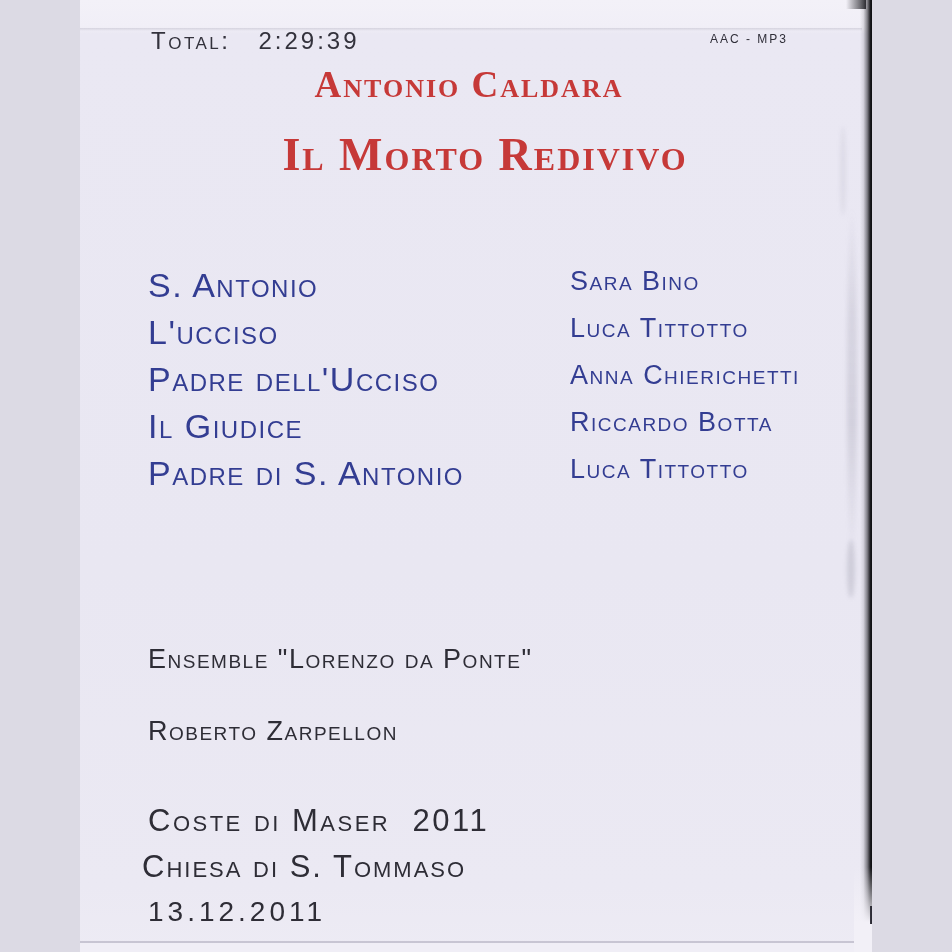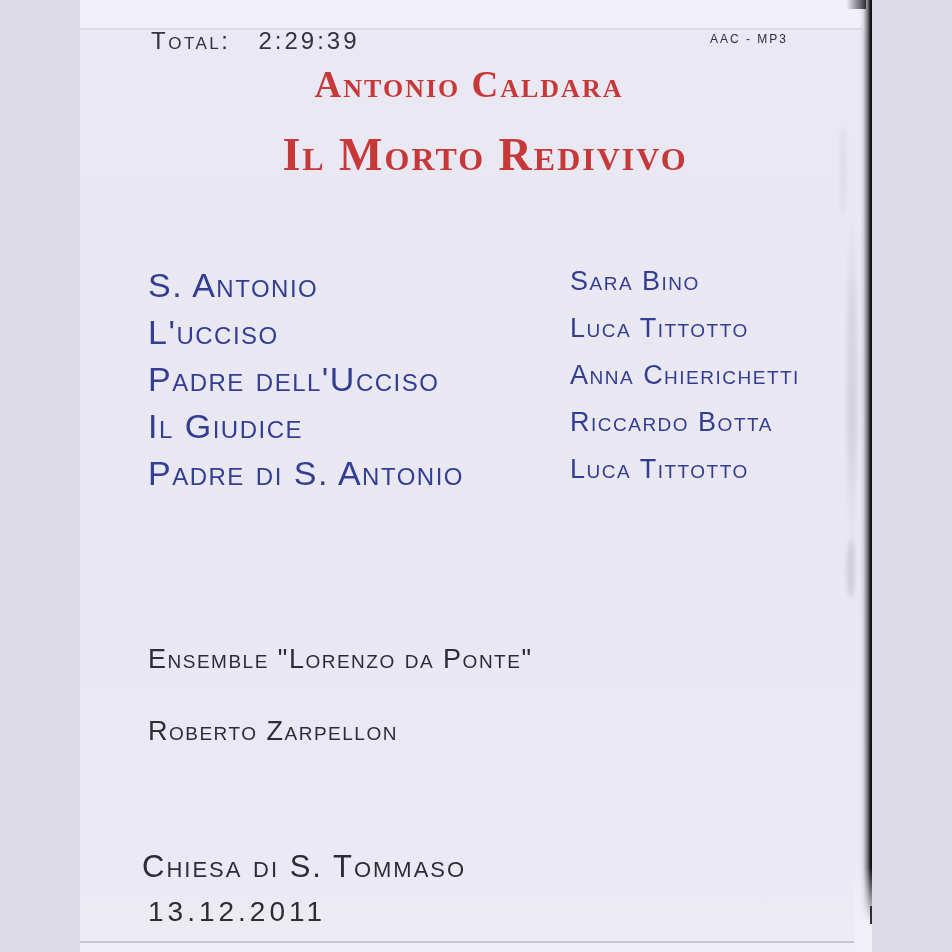--- a/index.html
+++ b/index.html
@@ -92,18 +92,19 @@
     </div>
     <div class="cast-row">
       <span class="cast-role sc">Padre di S. Antonio</span>
       <span class="cast-performer sc">Luca Tittotto</span>
     </div>
   </div>
 
   <div class="ensemble sc">Ensemble "Lorenzo da Ponte"</div>
   <div class="conductor sc">Roberto Zarpellon</div>
 
+  <div class="venue1 sc">Coste di Maser  2011</div>
   <div class="venue2 sc">Chiesa di S. Tommaso</div>
   <div class="date">13.12.2011</div>
 
   <div class="catalog"><span>E-O</span><span class="num">2461</span></div>
 
 </div>
 
 </body></html>

